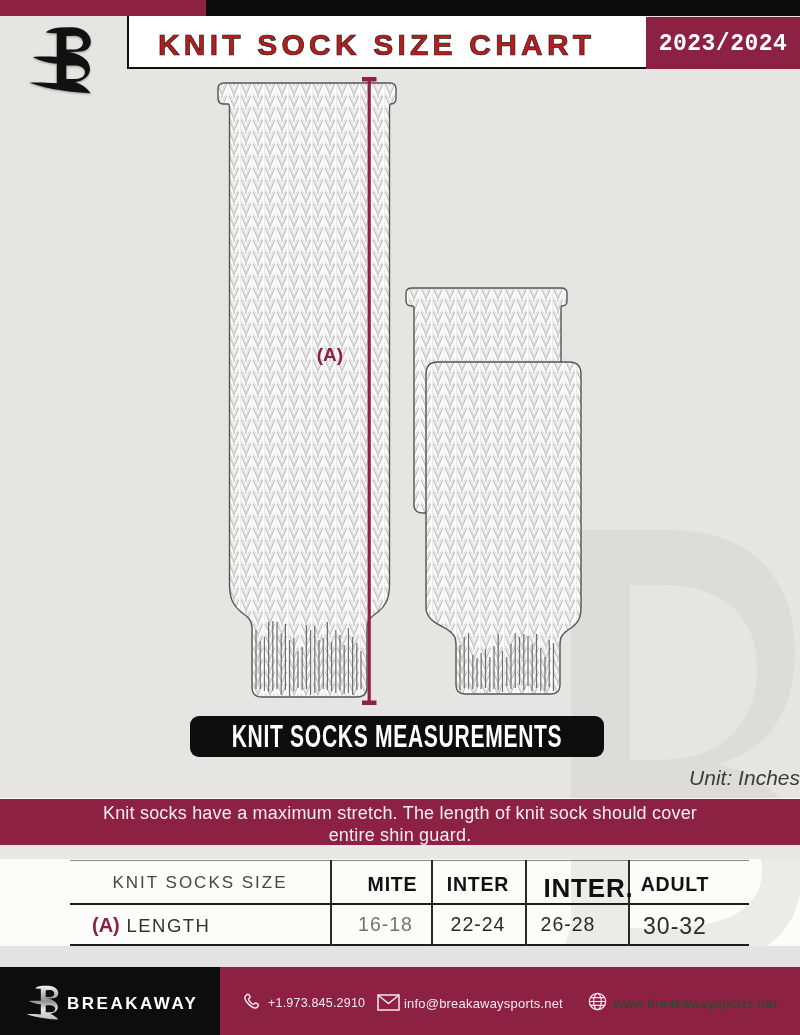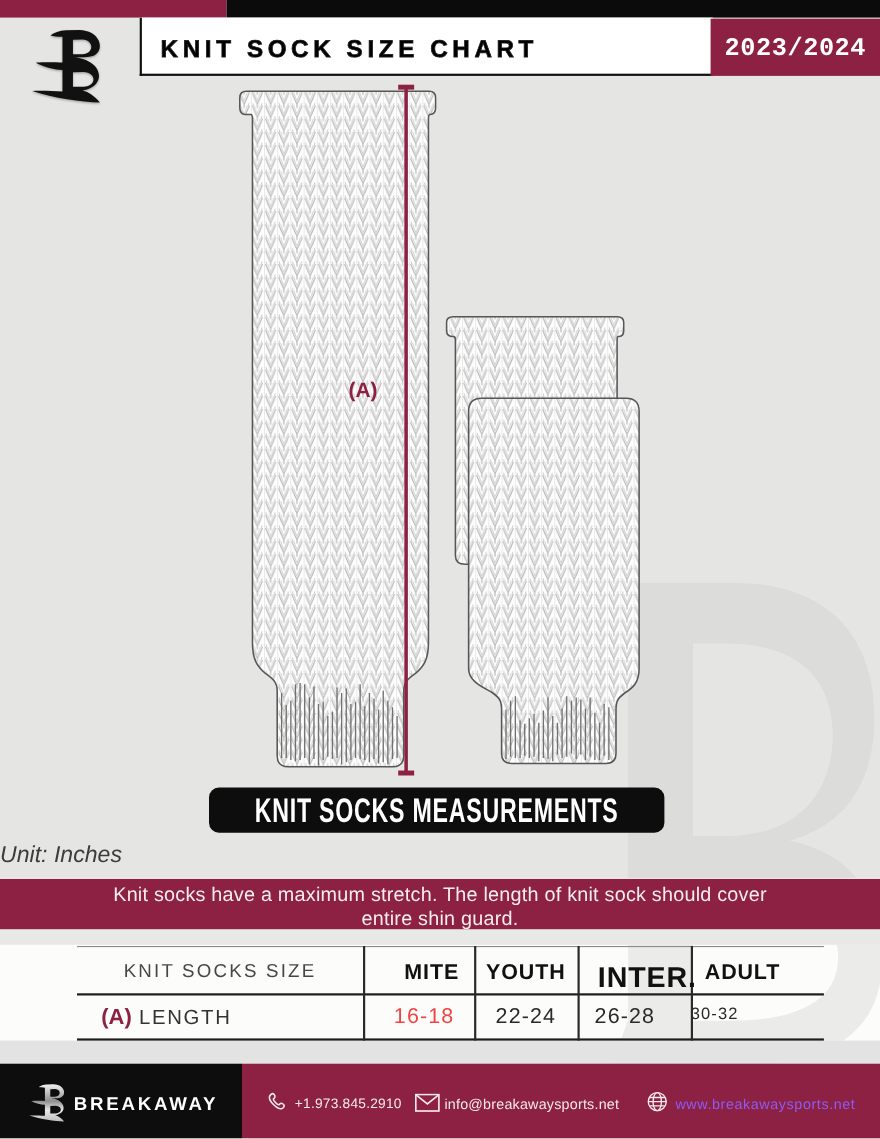--- a/index.html
+++ b/index.html
@@ -49,23 +49,23 @@
     C16,34.4 26,34.6 32.8,34.8
     L32.8,11.3
     C28.5,11.3 24.5,10.9 21.8,10.2 Z
     M42.3,14.1 L51,13.8 C56.5,14 59,17.5 59,20.5 C59,24 56,27.2 51,27.4 L42.3,27.4 Z
     M42.3,43.6 L52,43.4 C58,43.7 61,47 61,50 C61,53.5 58,56.6 52,56.9 L42.3,56.9 Z"></path>
 </svg>
 
 <div class="abs" style="left:127px;top:16px;width:519px;height:51px;background:#ffffff;
      border:2px solid #101010;border-top-width:0;border-right-width:0;">
 
-  <div style="font-size:22px;font-weight:bold;color:#000000;letter-spacing:4.2px;
+  <div style="font-size:30px;font-weight:bold;color:#b91c1c;letter-spacing:4.2px;
        -webkit-text-stroke:0.7px #1c1c1c;
-       padding-left:17px;line-height:57px;white-space:nowrap;">KNIT SOCK SIZE CHART</div>
+       padding-left:29px;line-height:57px;white-space:nowrap;">KNIT SOCK SIZE CHART</div>
 </div>
 
 <div class="abs" style="left:646px;top:17px;width:154px;height:52px;background:#8d2143;
      color:#fff;font-family:'Liberation Mono',monospace;font-weight:bold;font-size:23px;
      letter-spacing:0.5px;text-align:center;line-height:55px;">2023/2024</div>
 
 <svg class="abs" style="left:0;top:16px;" width="800" height="782" viewBox="0 16 800 782">
   <defs>
     <pattern id="kp" width="12" height="12" patternUnits="userSpaceOnUse">
       <rect width="12" height="12" fill="#fdfdfd"></rect>
@@ -108,21 +108,21 @@
   <path d="M460.0,645 V690 M464.2,637 V688 M468.5,633 V689 M472.8,655 V689 M477.0,658 V687 M481.2,653 V689 M485.5,649 V688 M489.8,657 V692 M494.0,646 V689 M498.2,634 V690 M502.5,651 V692 M506.8,657 V686 M511.0,644 V689 M515.2,633 V688 M519.5,637 V685 M523.8,634 V690 M528.0,636 V686 M532.2,644 V691 M536.5,634 V688 M540.8,648 V691 M545.0,657 V691 M549.2,640 V687 M553.5,643 V691" stroke="#707070" stroke-width="1.2" fill="none"></path>
 </svg>
 
 <div class="abs" style="left:190px;top:716px;width:414px;height:41px;background:#0d0d0d;
      border-radius:9px;">
   <span style="position:absolute;left:50%;top:0;transform:translateX(-50%) scaleX(0.68);
      color:#fff;font-weight:bold;font-size:31px;line-height:41px;letter-spacing:1px;
      white-space:nowrap;">KNIT SOCKS MEASUREMENTS</span>
 </div>
 
-<div class="abs" style="left:0;top:766px;width:800px;text-align:left;font-size:21px;
+<div class="abs" style="left:0;top:766px;width:800px;text-align:right;font-size:21px;
      font-style:italic;color:#3c3c3c;">Unit: Inches</div>
 
 <div class="abs" style="left:0;top:799px;width:800px;height:46px;background:#8d2143;
      color:#f7edf1;font-size:18px;text-align:center;line-height:22px;padding-top:3px;
      box-sizing:border-box;letter-spacing:0.2px;">Knit socks have a maximum stretch. The length of knit sock should cover<br>entire shin guard.</div>
 
 <div class="abs" style="left:0;top:845px;width:800px;height:14px;background:#e8e9e7;"></div>
 
 <div class="abs" style="left:0;top:859px;width:800px;height:87px;background:#fcfcfb;"></div>
 
@@ -144,35 +144,35 @@
 <div class="abs" style="left:525px;top:860px;width:1.5px;height:86px;background:#2a2a2a;"></div>
 <div class="abs" style="left:628px;top:860px;width:1.5px;height:86px;background:#2a2a2a;"></div>
 
 <div class="abs" style="left:70px;top:873px;width:260px;text-align:center;font-size:17px;
      color:#474747;letter-spacing:2px;">KNIT SOCKS SIZE</div>
 
 <div class="abs" style="left:330px;top:873px;width:101px;text-align:center;font-size:19.5px;
      font-weight:bold;color:#111;letter-spacing:0.8px;padding-left:12px;">MITE</div>
 
 <div class="abs" style="left:431px;top:873px;width:94px;text-align:center;font-size:19.5px;
-     font-weight:bold;color:#111;letter-spacing:0.8px;">YOUTH</div>
+     font-weight:bold;color:#111;letter-spacing:0.8px;">INTER</div>
 
 <div class="abs" style="left:525px;top:873px;width:127px;text-align:center;font-size:26px;
      font-weight:bold;color:#111;letter-spacing:0.8px;">INTER.</div>
 
 <div class="abs" style="left:628px;top:873px;width:94px;text-align:center;font-size:19.5px;
      font-weight:bold;color:#111;letter-spacing:0.8px;">ADULT</div>
 
 <div class="abs" style="left:92px;top:914px;font-size:18.5px;color:#333;letter-spacing:1.5px;">
   <span style="color:#8d2143;font-weight:bold;font-size:20px;letter-spacing:0;">(A)</span> LENGTH</div>
 
-<div class="abs" style="left:330px;top:913px;width:111px;text-align:center;font-size:19.5px;color:#ef4444;letter-spacing:1px;">16-18</div>
+<div class="abs" style="left:330px;top:913px;width:111px;text-align:center;font-size:19.5px;color:#737373;letter-spacing:1px;">16-18</div>
 <div class="abs" style="left:431px;top:913px;width:94px;text-align:center;font-size:19.5px;color:#2a2a2a;letter-spacing:1px;">22-24</div>
 <div class="abs" style="left:525px;top:913px;width:86px;text-align:center;font-size:19.5px;color:#2a2a2a;letter-spacing:1px;">26-28</div>
-<div class="abs" style="left:628px;top:913px;width:94px;text-align:left;font-size:15px;color:#2a2a2a;letter-spacing:1px;">30-32</div>
+<div class="abs" style="left:628px;top:913px;width:94px;text-align:center;font-size:23px;color:#2a2a2a;letter-spacing:1px;">30-32</div>
 
 <div class="abs" style="left:0;top:967px;width:220px;height:68px;background:#0d0d0d;"></div>
 
 <div class="abs" style="left:220px;top:967px;width:580px;height:68px;background:#8d2143;"></div>
 
 <svg class="abs" style="left:24px;top:983px;" width="39" height="39" viewBox="0 0 76 76">
   <defs>
       <linearGradient id="silver" x1="0" y1="0" x2="0" y2="1">
     <stop offset="0" stop-color="#f2f2f2"></stop>
         <stop offset="0.45" stop-color="#8f8f8f"></stop>
@@ -217,13 +217,13 @@
 <div class="abs" style="left:404px;top:996px;color:#f4e9ee;font-size:13px;letter-spacing:0.2px;">info@breakawaysports.net</div>
 
 <svg class="abs" style="left:588px;top:992px;" width="19" height="19" viewBox="0 0 20 20">
   <g fill="none" stroke="#f4e9ee" stroke-width="1.3">
     <circle cx="10" cy="10" r="8.6"></circle>
     <ellipse cx="10" cy="10" rx="4" ry="8.6"></ellipse>
     <path d="M1.4,10 H18.6 M2.5,6 H17.5 M2.5,14 H17.5"></path>
   </g>
 </svg>
 
-<div class="abs" style="left:614px;top:996px;color:#8b5cf6;font-size:13px;letter-spacing:0.55px;">www.breakawaysports.net</div>
+<div class="abs" style="left:614px;top:996px;color:#14532d;font-size:13px;letter-spacing:0.55px;">www.breakawaysports.net</div>
 
 </body></html>

